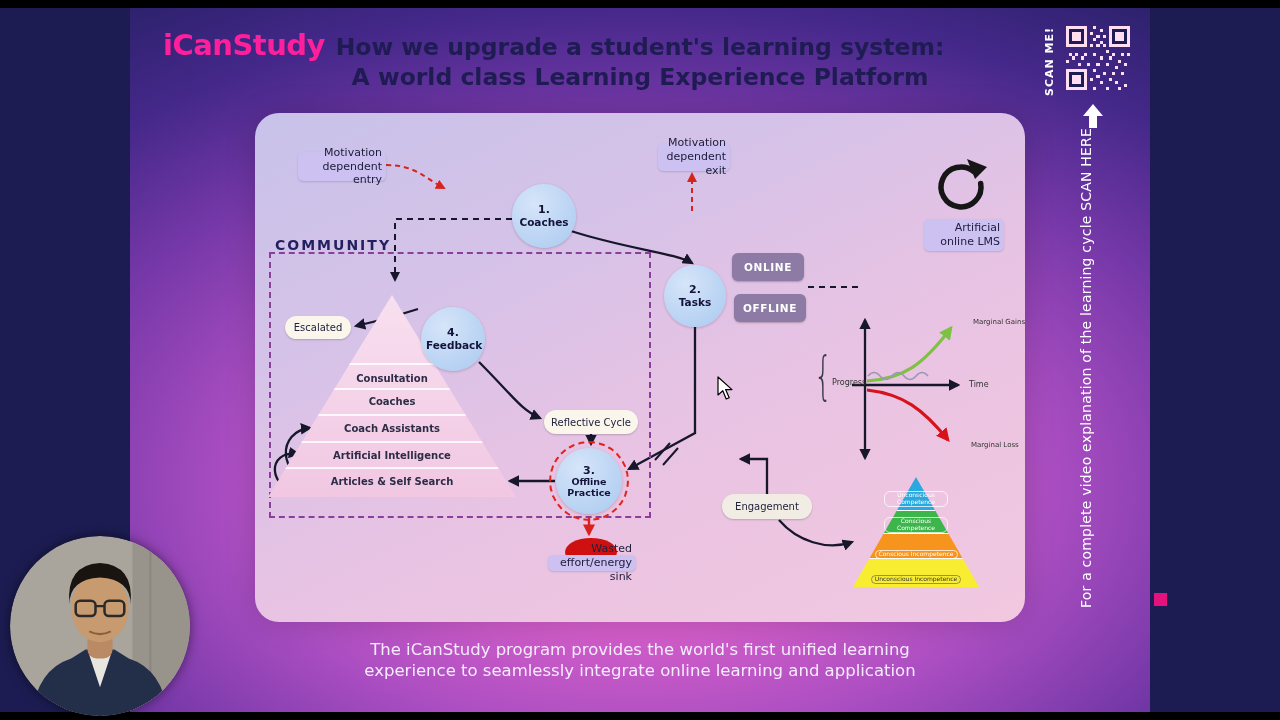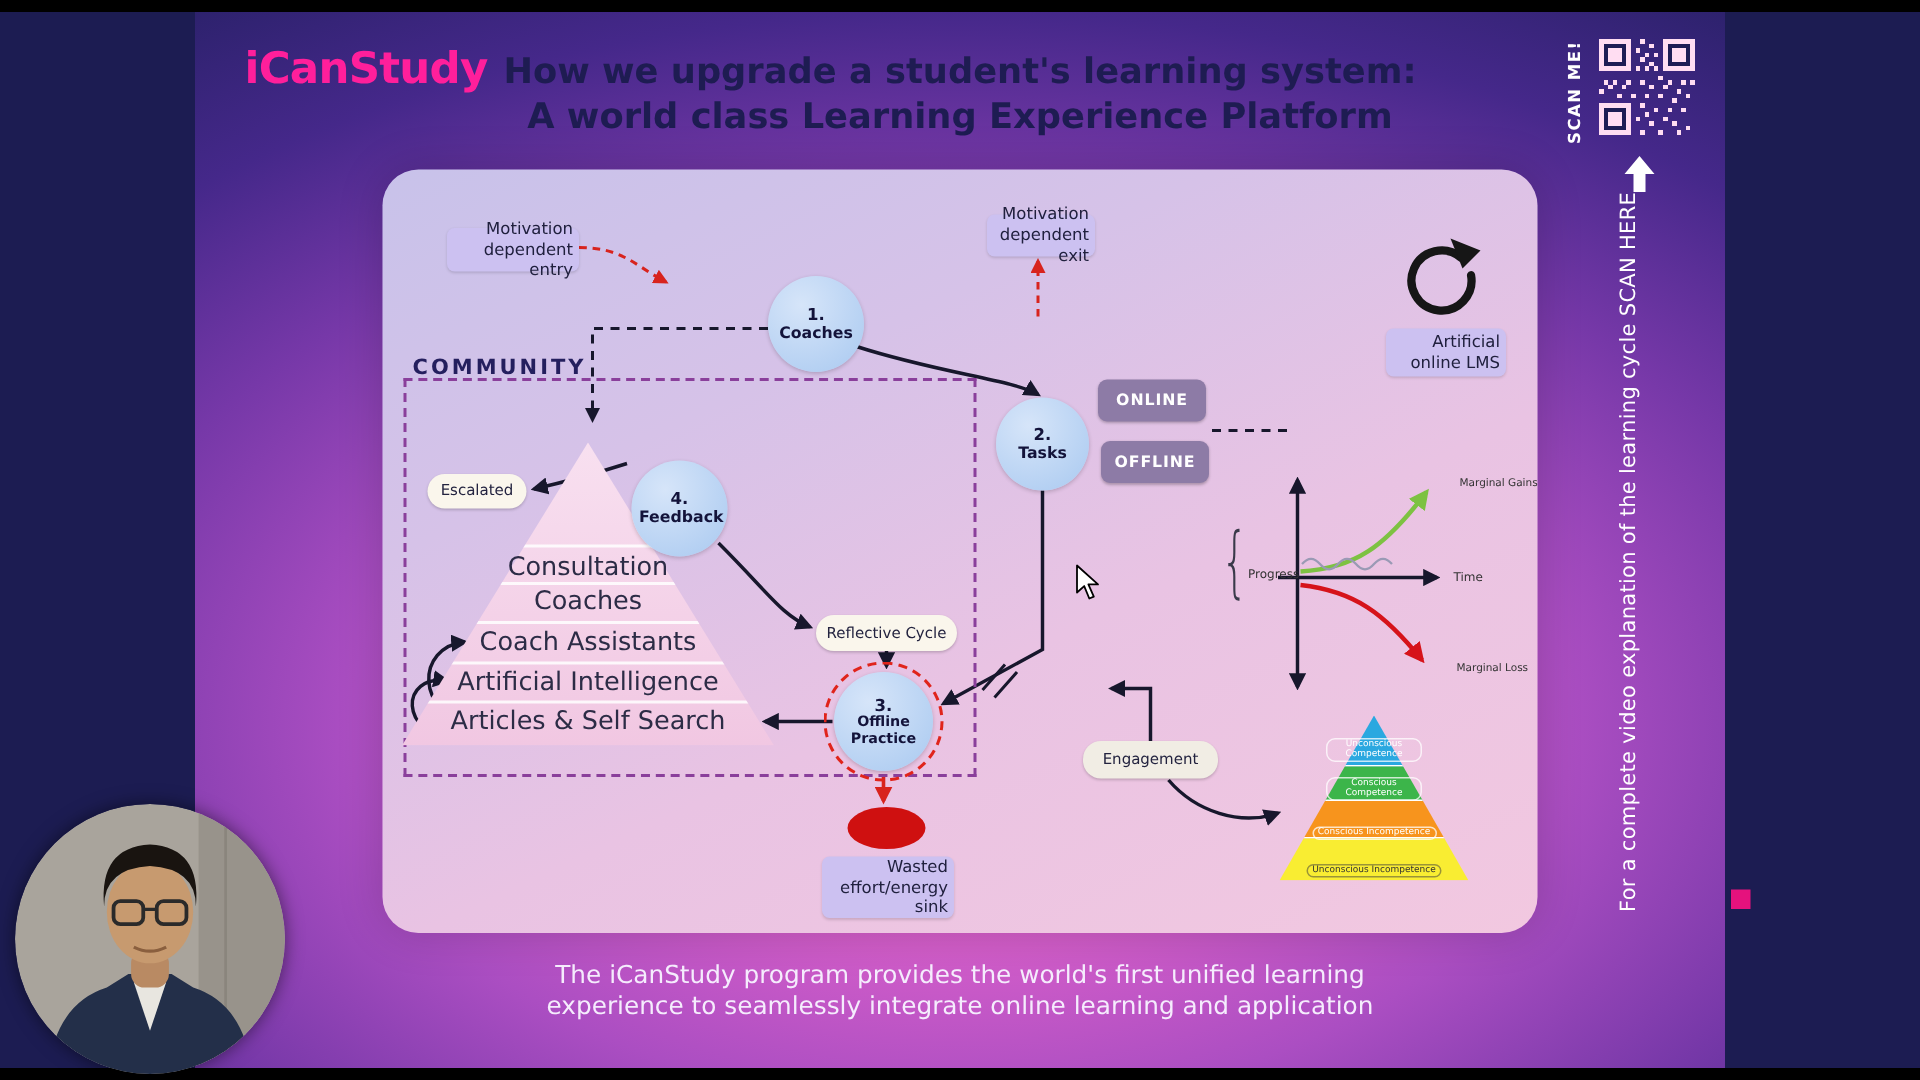--- a/index.html
+++ b/index.html
@@ -29,21 +29,21 @@
   .node .lbl{font-size:10.5px;line-height:1.15;max-width:54px}
   .ring{border:2px dashed #e0241b;border-radius:50%}
   .community-box{border:2px dashed #8a3f9b}
   .community-lab{font-size:14px;letter-spacing:2px;color:#241f5e;font-weight:600}
   .pyr{clip-path:polygon(50% 0,100% 100%,0 100%);
     background-image:linear-gradient(rgba(255,255,255,.85),rgba(255,255,255,.85)),linear-gradient(rgba(255,255,255,.85),rgba(255,255,255,.85)),linear-gradient(rgba(255,255,255,.85),rgba(255,255,255,.85)),linear-gradient(rgba(255,255,255,.85),rgba(255,255,255,.85)),linear-gradient(rgba(255,255,255,.85),rgba(255,255,255,.85)),linear-gradient(180deg,#f8e0f0,#f1c7e2);
     background-size:100% 2px,100% 2px,100% 2px,100% 2px,100% 2px,100% 100%;
     background-position:0 68px,0 93px,0 119px,0 146px,0 172px,0 0;
     background-repeat:no-repeat}
   .prow{position:absolute;left:13px;width:248px;height:26px;display:flex;align-items:center;justify-content:center;
-    font-size:17px;color:#2c2c46;font-weight:400}
+    font-size:10px;color:#2c2c46;font-weight:700}
   .glab{position:absolute;font-size:8px;color:#333;white-space:nowrap}
   .tiny{font-size:7px}
   .brace{position:absolute;font-size:52px;font-weight:300;color:#3a3a4a;transform:scaleX(.55);transform-origin:left center;line-height:1}
   .clab{position:absolute;width:126px;text-align:center;line-height:1.1;color:#fff}
   .clab span{display:inline-block;border:1px solid rgba(255,255,255,.75);border-radius:6px;padding:0 3px;font-size:6px;max-width:64px}
   .clab.dark{color:#333}
   .clab.dark span{border-color:rgba(60,60,60,.5)}
   .ellipse-red{background:#cf1010;border-radius:50%}
   .caption{width:1020px;text-align:center;color:#f5ecfd;font-size:16.5px;line-height:21px;font-weight:500}
   .webcam{border-radius:50%;overflow:hidden;box-shadow:0 0 12px rgba(0,0,0,.5)}
@@ -204,21 +204,21 @@
   <div class="abs ring" style="left:294px;top:328px;width:80px;height:80px"></div>
   <div class="abs node" style="left:301px;top:335px;width:66px;height:66px">
     <span class="num">3.</span>
     <span class="lbl" style="font-size:9.5px">Offline Practice</span>
   </div>
 
   <div class="abs lbtn" style="left:477px;top:140px;width:72px;height:28px">ONLINE</div>
   <div class="abs lbtn" style="left:479px;top:181px;width:72px;height:28px">OFFLINE</div>
 
   <div class="abs ellipse-red" style="left:310px;top:425px;width:52px;height:28px"></div>
-  <div class="abs plabel" style="left:293px;top:458px;width:88px;height:41px">Wasted effort/energy sink</div>
+  <div class="abs plabel" style="left:293px;top:442px;width:88px;height:16px">Wasted effort/energy sink</div>
 
   <svg style="position:absolute;left:676px;top:42px" width="62" height="60" viewBox="0 0 62 60">
     <path d="M42.9 16.7 A20 20 0 1 0 49.7 28.5" fill="none" stroke="#161616" stroke-width="5.5" stroke-linecap="round"></path>
     <polygon points="36,4 56,12 44,24" fill="#161616"></polygon>
   </svg>
   <div class="abs plabel" style="left:669px;top:106px;width:80px;height:32px">Artificial online LMS</div>
 
   <div class="brace" style="left:559px;top:236px">{</div>
   <div class="glab" style="left:577px;top:265px">Progress</div>
   <div class="glab" style="left:714px;top:267px">Time</div>

